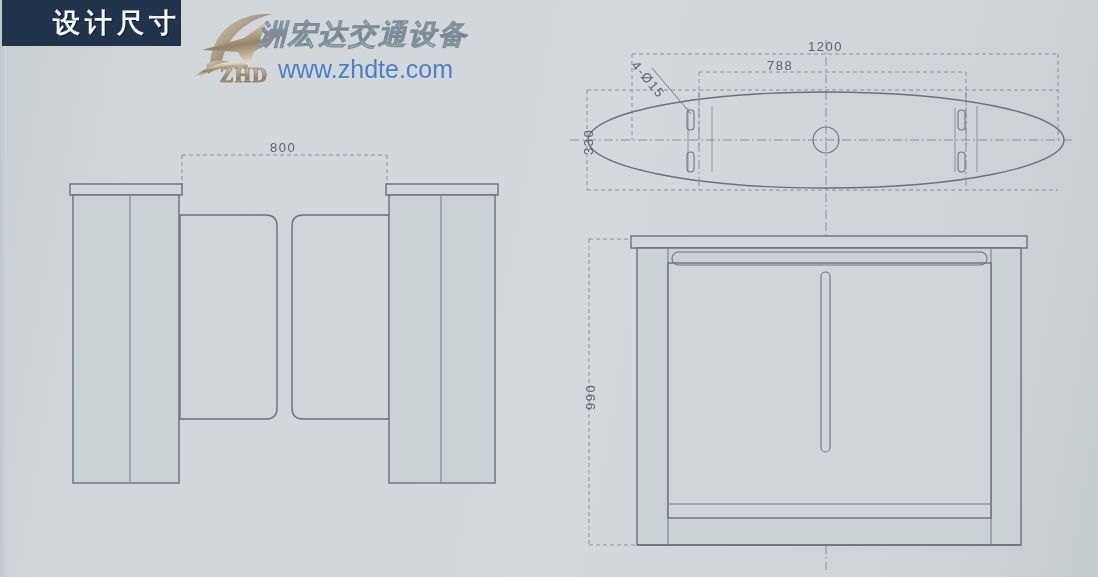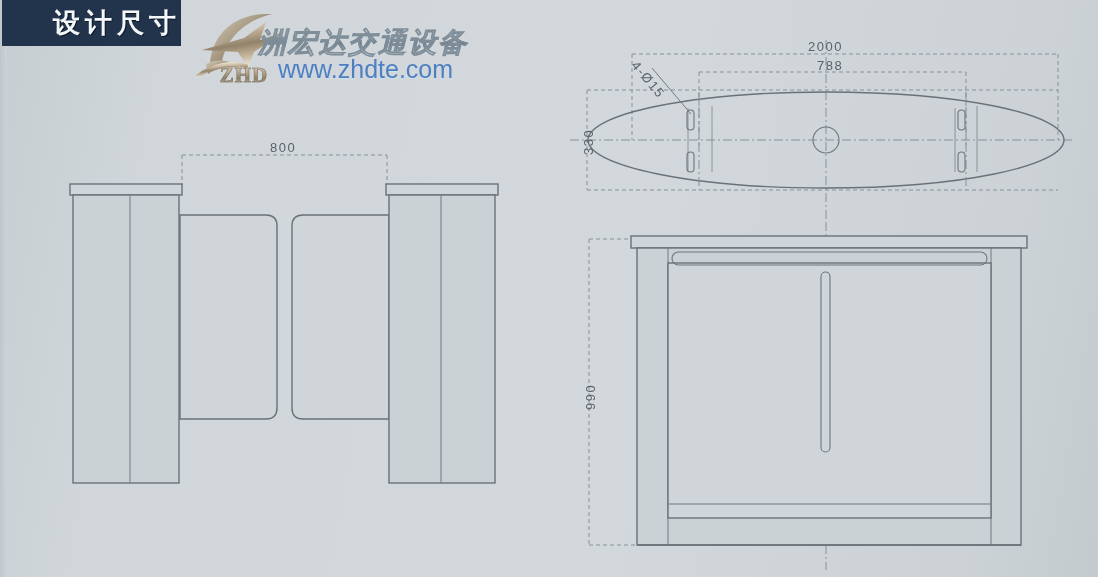--- a/index.html
+++ b/index.html
@@ -39,21 +39,21 @@
     font-family:"Liberation Serif","DejaVu Serif",serif;
     background:linear-gradient(180deg,#e9e2d6 0%,#b6a58d 38%,#8e7f69 62%,#d8cfc0 100%);
     -webkit-background-clip:text;background-clip:text;color:transparent;
     -webkit-text-stroke:0.5px #7d705c;
   }
   #cn-name{
     position:absolute;left:258px;top:16px;
     font-size:28px;font-weight:bold;letter-spacing:2px;white-space:nowrap;
     font-family:"DejaVu Sans","Liberation Sans",sans-serif;font-style:italic;
     background:linear-gradient(180deg,#fbfcfd 0%,#9fb0bc 34%,#5d6f7e 52%,#b9c6cf 72%,#e9eef1 100%);
-    -webkit-background-clip:text;background-clip:text;color:transparent;margin-top:8px;
+    -webkit-background-clip:text;background-clip:text;color:transparent;
     -webkit-text-stroke:0.6px #7e8d98;
   }
   #site-url{
     position:absolute;left:278px;top:55px;
     font-size:25px;letter-spacing:0px;white-space:nowrap;
     font-family:"Liberation Sans","DejaVu Sans",sans-serif;
     color:#4f7fbe;
     text-shadow:0 1px 0 #cfe0ef;
   }
   
@@ -219,23 +219,23 @@
 
       <rect class="ln-t" x="821" y="272" width="9" height="180" rx="4.5"></rect>
 
       <path class="thin" d="M668 504 L991 504"></path>
       <path class="ln" d="M637 545 L1021 545"></path>
     </g>
   </svg>
 
   <div class="dimtext" style="left:270px;top:140px;">800</div>
 
-  <div class="dimtext" style="left:808px;top:39px;">2000</div>
-
-  <div class="dimtext" style="left:817px;top:58px;">788</div>
+  <div class="dimtext" style="left:808px;top:39px;">1200</div>
+
+  <div class="dimtext" style="left:767px;top:58px;">788</div>
 
   <div class="dimtext vert" style="left:581px;top:155px;">330</div>
 
   <div class="dimtext" style="left:640px;top:58px;transform:rotate(50deg);transform-origin:left top;">4-Ø15</div>
 
   <div class="dimtext vert" style="left:583px;top:410px;">990</div>
 
 </div>
 
 </body></html>

